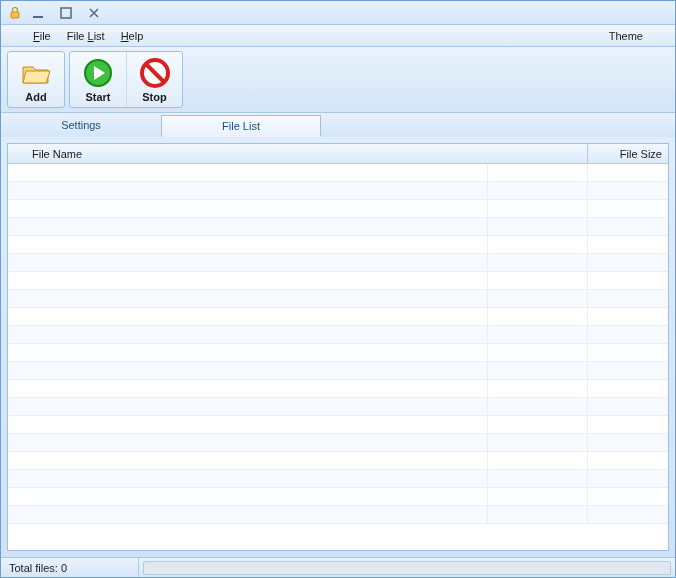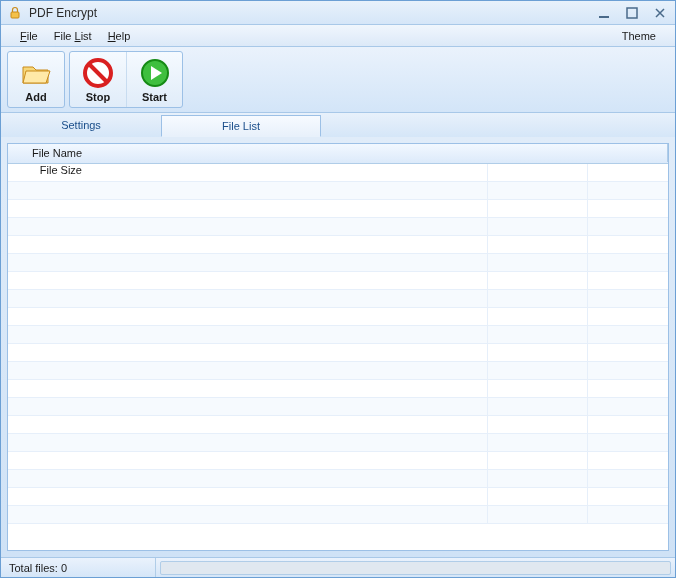--- a/index.html
+++ b/index.html
@@ -3,68 +3,67 @@
 <meta charset="utf-8">
 <style>
 * { margin: 0; padding: 0; box-sizing: border-box; }
 body { font-family: Tahoma, Arial, sans-serif; font-size: 11px; background: #fff; }
 .window { width: 676px; height: 578px; border: 1px solid #6b9fd4; background: #fff; display: flex; flex-direction: column; }
 .titlebar { height: 24px; background: linear-gradient(#e8f1fb, #d5e6f8); border-bottom: 1px solid #a8c8e8; display: flex; align-items: center; padding: 0 6px; }
 .titlebar .app-icon { width: 16px; height: 16px; margin-right: 6px; display: inline-flex; align-items: center; justify-content: center; }
 .titlebar .title { color: #2b2b2b; font-size: 12px; flex: 1; }
 .titlebar .win-btns { display: flex; gap: 10px; }
 .titlebar .win-btn { width: 18px; height: 16px; display: flex; align-items: center; justify-content: center; color: #4a6a8a; cursor: default; }
-.menubar { height: 22px; background: linear-gradient(#f0f6fd, #dce9f8); border-bottom: 1px solid #a8c8e8; display: flex; align-items: center; padding: 0 11px; }
+.menubar { height: 22px; background: linear-gradient(#f0f6fd, #dce9f8); border-bottom: 1px solid #a8c8e8; display: flex; align-items: center; padding: 0 24px; }
 .menubar .menu-item { padding: 2px 8px; color: #1a1a1a; cursor: default; }
 .menubar .menu-item .ul { text-decoration: underline; }
 .menubar .spacer { flex: 1; }
 .toolbar { height: 66px; background: linear-gradient(#eaf2fc, #d3e5f8); border-bottom: 1px solid #a8c8e8; display: flex; align-items: stretch; padding: 4px 6px; gap: 4px; font-weight: bold; }
 .toolbar-group { display: flex; border: 1px solid #9cc0e6; border-radius: 3px; background: linear-gradient(#f5faff, #e0ecf9); }
 .tool-btn { width: 56px; display: flex; flex-direction: column; align-items: center; justify-content: center; gap: 2px; cursor: default; padding: 4px 2px; }
 .tool-btn + .tool-btn { border-left: 1px solid #c8dcf0; }
 .tool-btn .icon { width: 32px; height: 32px; display: flex; align-items: center; justify-content: center; }
 .tool-btn .lbl { font-size: 11px; color: #1a1a1a; }
 .tabs { height: 24px; background: linear-gradient(#e8f1fb, #d5e6f8); display: flex; align-items: flex-end; }
 .tab { width: 160px; height: 22px; text-align: center; line-height: 20px; color: #1a4e8a; cursor: default; }
 .tab.inactive { background: transparent; }
 .tab.active { background: linear-gradient(#f7fbff, #e8f1fb); border: 1px solid #9cc0e6; border-bottom: 1px solid #e8f1fb; }
 .content { flex: 1; background: linear-gradient(#e0ecf9, #cfe2f6); padding: 6px; display: flex; }
 .table-wrap { flex: 1; background: #fff; border: 1px solid #9cc0e6; display: flex; flex-direction: column; }
-.thead { height: 20px; background: linear-gradient(#f2f8ff, #dceafa); border-bottom: 1px solid #b0cde8; display: flex; flex-direction: column; }
+.thead { height: 20px; background: linear-gradient(#f2f8ff, #dceafa); border-bottom: 1px solid #b0cde8; display: flex; }
 .th { border-right: 1px solid #b0cde8; padding: 2px 6px; color: #1a1a1a; display: flex; align-items: center; }
 .th.fn { flex: 1; }
 .th.fn::before { content: ""; width: 14px; height: 14px; margin-right: 4px; }
 .th.pc { width: 100px; justify-content: flex-end; }
 .th.fs { width: 80px; justify-content: flex-end; border-right: none; }
 .tbody { flex: 1; overflow: hidden; }
 .row { height: 18px; border-bottom: 1px solid #e6effa; display: flex; }
 .row .c1 { flex: 1; border-right: 1px solid #e6effa; }
 .row .c1::before { content: ""; display: inline-block; width: 14px; height: 14px; margin: 2px 4px 0 4px; }
 .row .c2 { width: 100px; border-right: 1px solid #e6effa; }
 .row .c3 { width: 80px; }
 .row:nth-child(even) { background: #f6fafe; }
 .statusbar { height: 20px; background: linear-gradient(#eaf2fc, #d5e6f8); border-top: 1px solid #a8c8e8; display: flex; align-items: center; }
 .status-cell { padding: 0 8px; height: 100%; display: flex; align-items: center; border-right: 1px solid #b0cde8; color: #1a1a1a; }
-.status-cell.files { width: 155px; }
+.status-cell.files { width: 138px; }
 .status-cell.pages { width: 155px; }
 .status-track { flex: 1; margin: 2px 4px; height: 14px; background: #e0e8f0; border: 1px solid #b0cde8; border-radius: 2px; }
 </style>
 </head>
 <body>
 
 <div class="window">
 
   <div class="titlebar">
     <span class="app-icon">
       <svg width="14" height="14" viewBox="0 0 14 14">
           <rect x="3" y="6" width="8" height="6" rx="1" fill="#f4c14a" stroke="#c98b1a"></rect>
           <path d="M4.5 6 V4 a2.5 2.5 0 0 1 5 0 V6" fill="none" stroke="#c98b1a" stroke-width="1.2"></path>
         </svg>
     </span>
-    <span class="title">PDF Encrypt</span>
     <div class="win-btns">
       <span class="win-btn">
           <svg width="12" height="12">
             <rect x="1" y="9" width="10" height="2" fill="#4a6a8a"></rect>
           </svg>
         </span>
       <span class="win-btn">
           <svg width="12" height="12">
             <rect x="1" y="1" width="10" height="10" fill="none" stroke="#4a6a8a" stroke-width="1.5"></rect>
           </svg>
@@ -94,34 +93,34 @@
               <path d="M6 14 h24 l-4 12 H3 z" fill="#ffe9a8" stroke="#c98b1a"></path>
             </svg>
         </span>
         <span class="lbl">Add</span>
       </div>
     </div>
     <div class="toolbar-group">
       <div class="tool-btn">
         <span class="icon">
           <svg width="32" height="32" viewBox="0 0 32 32">
+              <circle cx="16" cy="16" r="13" fill="#3fbf3f" stroke="#158a15" stroke-width="2"></circle>
+              <path d="M12 9 L23 16 L12 23 z" fill="#fff"></path>
+            </svg>
+        </span>
+        <span class="lbl">Start</span>
+      </div>
+      <div class="tool-btn">
+        <span class="icon">
+          <svg width="32" height="32" viewBox="0 0 32 32">
               <circle cx="16" cy="16" r="13" fill="#fff" stroke="#d92020" stroke-width="4"></circle>
               <path d="M7 7 L25 25" stroke="#d92020" stroke-width="4"></path>
             </svg>
         </span>
         <span class="lbl">Stop</span>
-      </div>
-      <div class="tool-btn">
-        <span class="icon">
-          <svg width="32" height="32" viewBox="0 0 32 32">
-              <circle cx="16" cy="16" r="13" fill="#3fbf3f" stroke="#158a15" stroke-width="2"></circle>
-              <path d="M12 9 L23 16 L12 23 z" fill="#fff"></path>
-            </svg>
-        </span>
-        <span class="lbl">Start</span>
       </div>
     </div>
   </div>
 
   <div class="tabs">
     <div class="tab inactive">Settings</div>
     <div class="tab active">File List</div>
   </div>
 
   <div class="content">

